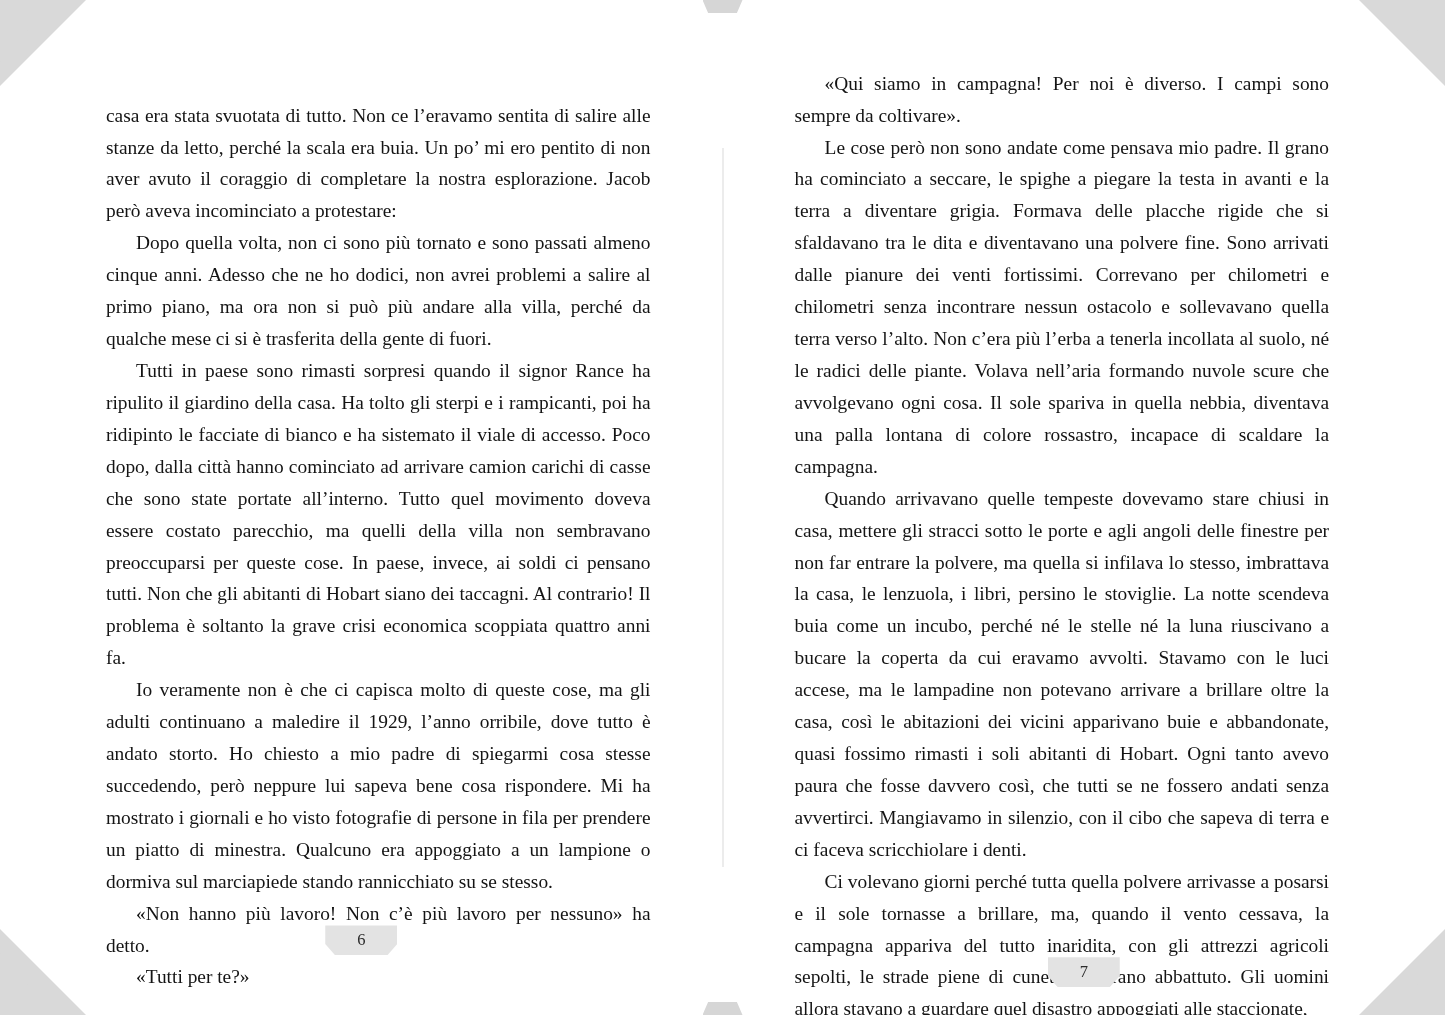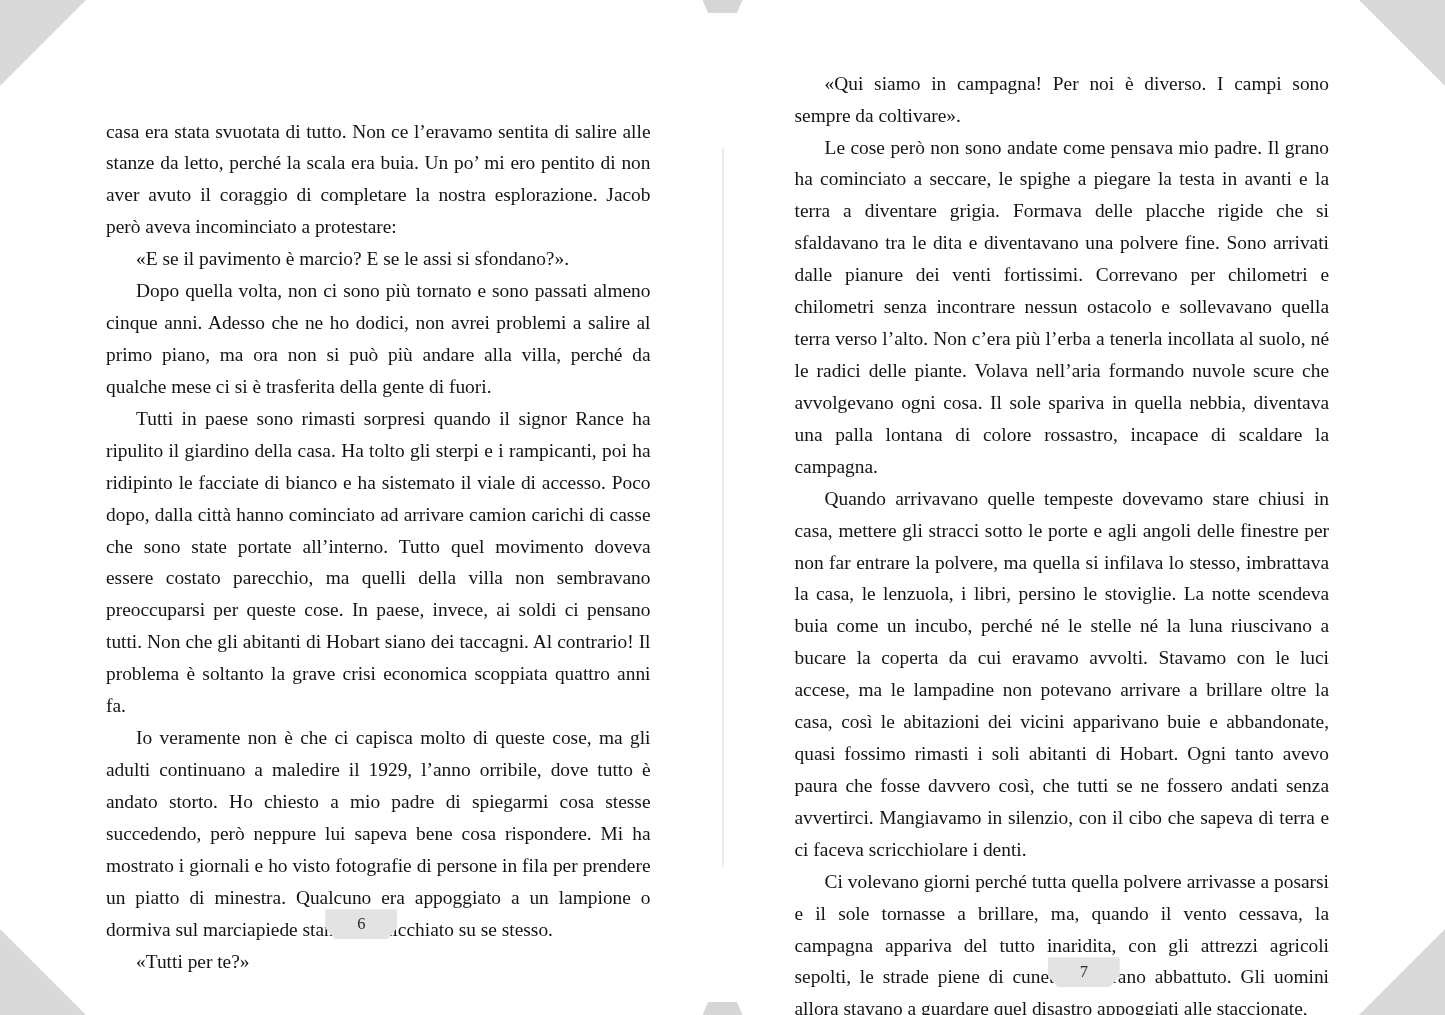--- a/index.html
+++ b/index.html
@@ -149,24 +149,24 @@
 </div>
 
 <div class="edge-tab top"></div>
 <div class="edge-tab bottom"></div>
 
 <div class="spread">
 
   <div class="page page-left">
     <div class="textblock">
       <p class="noindent">casa era stata svuotata di tutto. Non ce l’eravamo sentita di salire alle stanze da letto, perché la scala era buia. Un po’ mi ero pentito di non aver avuto il coraggio di completare la nostra esplorazione. Jacob però aveva incominciato a protestare:</p>
-      <p>«E se il pavimento è marcio? E se le assi si sfondano?».</p>
       <p>Dopo quella volta, non ci sono più tornato e sono passati almeno cinque anni. Adesso che ne ho dodici, non avrei problemi a salire al primo piano, ma ora non si può più andare alla villa, perché da qualche mese ci si è trasferita della gente di fuori.</p>
       <p>Tutti in paese sono rimasti sorpresi quando il signor Rance ha ripulito il giardino della casa. Ha tolto gli sterpi e i rampicanti, poi ha ridipinto le facciate di bianco e ha sistemato il viale di accesso. Poco dopo, dalla città hanno cominciato ad arrivare camion carichi di casse che sono state portate all’interno. Tutto quel movimento doveva essere costato parecchio, ma quelli della villa non sembravano preoccuparsi per queste cose. In paese, invece, ai soldi ci pensano tutti. Non che gli abitanti di Hobart siano dei taccagni. Al contrario! Il problema è soltanto la grave crisi economica scoppiata quattro anni fa.</p>
       <p>Io veramente non è che ci capisca molto di queste cose, ma gli adulti continuano a maledire il 1929, l’anno orribile, dove tutto è andato storto. Ho chiesto a mio padre di spiegarmi cosa stesse succedendo, però neppure lui sapeva bene cosa rispondere. Mi ha mostrato i giornali e ho visto fotografie di persone in fila per prendere un piatto di minestra. Qualcuno era appoggiato a un lampione o dormiva sul marciapiede stando rannicchiato su se stesso.</p>
+      <p>«Non hanno più lavoro! Non c’è più lavoro per nessuno» ha detto.</p>
       <p>«Tutti per te?»</p>
     </div>
     <div class="folio">
       <div class="folio-plate">
         <span class="folio-num">6</span>
       </div>
     </div>
   </div>
 
   <div class="page page-right">

